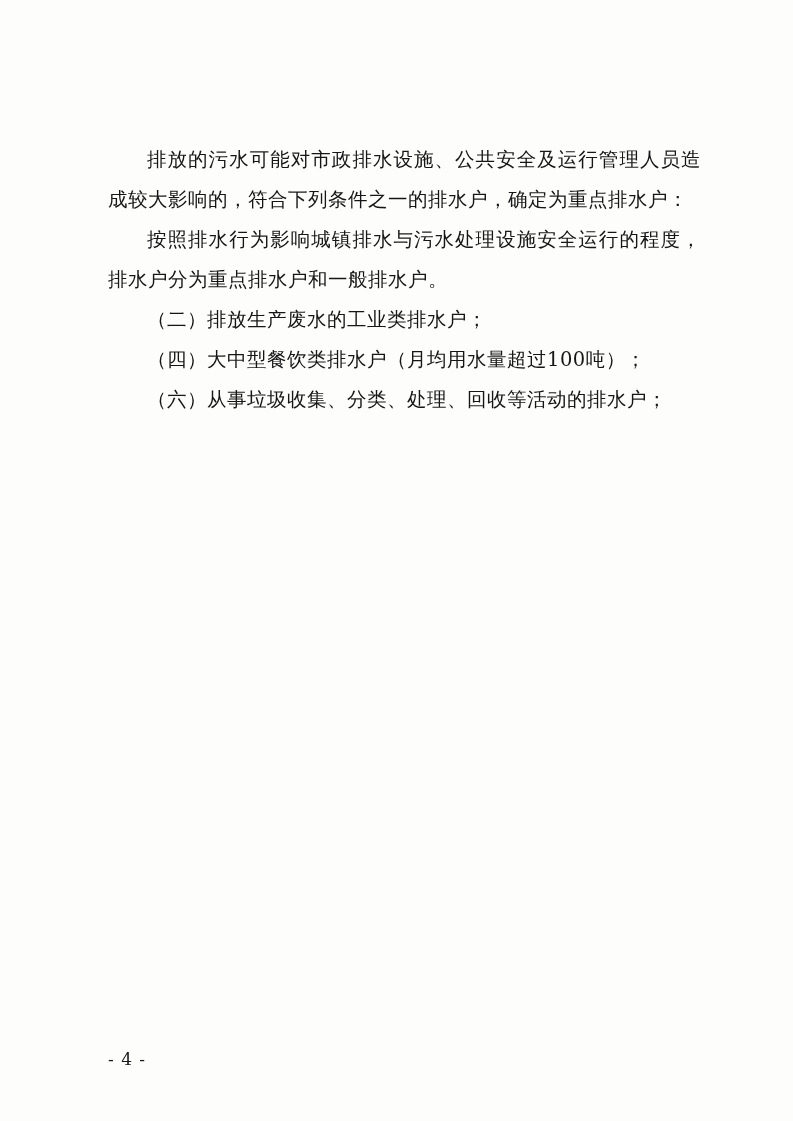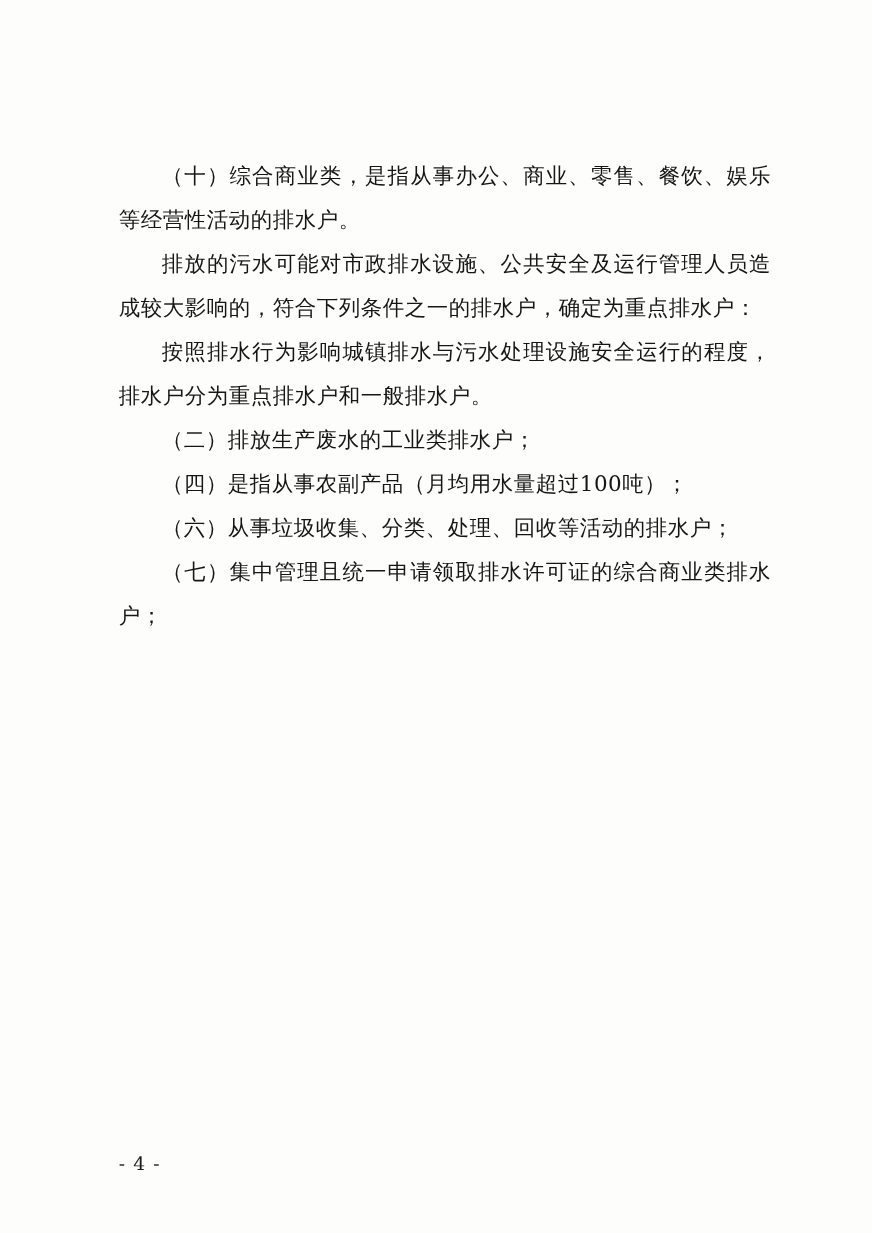--- a/index.html
+++ b/index.html
@@ -46,22 +46,20 @@
     font-size: 17px;
     letter-spacing: 1px;
     color: #1a1a1a;
   }
 </style>
 </head>
 <body>
 
 <div class="page">
   <div class="body-text">
-    <p class="para">（十）综合商业类，是指从事办公、商业、零售、餐饮、娱乐等经营性活动的排水户。</p>
     <p class="para">排放的污水可能对市政排水设施、公共安全及运行管理人员造成较大影响的，符合下列条件之一的排水户，确定为重点排水户：</p>
     <p class="para">按照排水行为影响城镇排水与污水处理设施安全运行的程度，排水户分为重点排水户和一般排水户。</p>
     <p class="para">（二）排放生产废水的工业类排水户；</p>
-    <p class="para">（四）是指从事农副产品（月均用水量超过100吨）；</p>
+    <p class="para">（四）大中型餐饮类排水户（月均用水量超过100吨）；</p>
     <p class="para">（六）从事垃圾收集、分类、处理、回收等活动的排水户；</p>
-    <p class="para">（七）集中管理且统一申请领取排水许可证的综合商业类排水户；</p>
   </div>
   <div class="footer">- 4 -</div>
 </div>
 
 </body></html>

